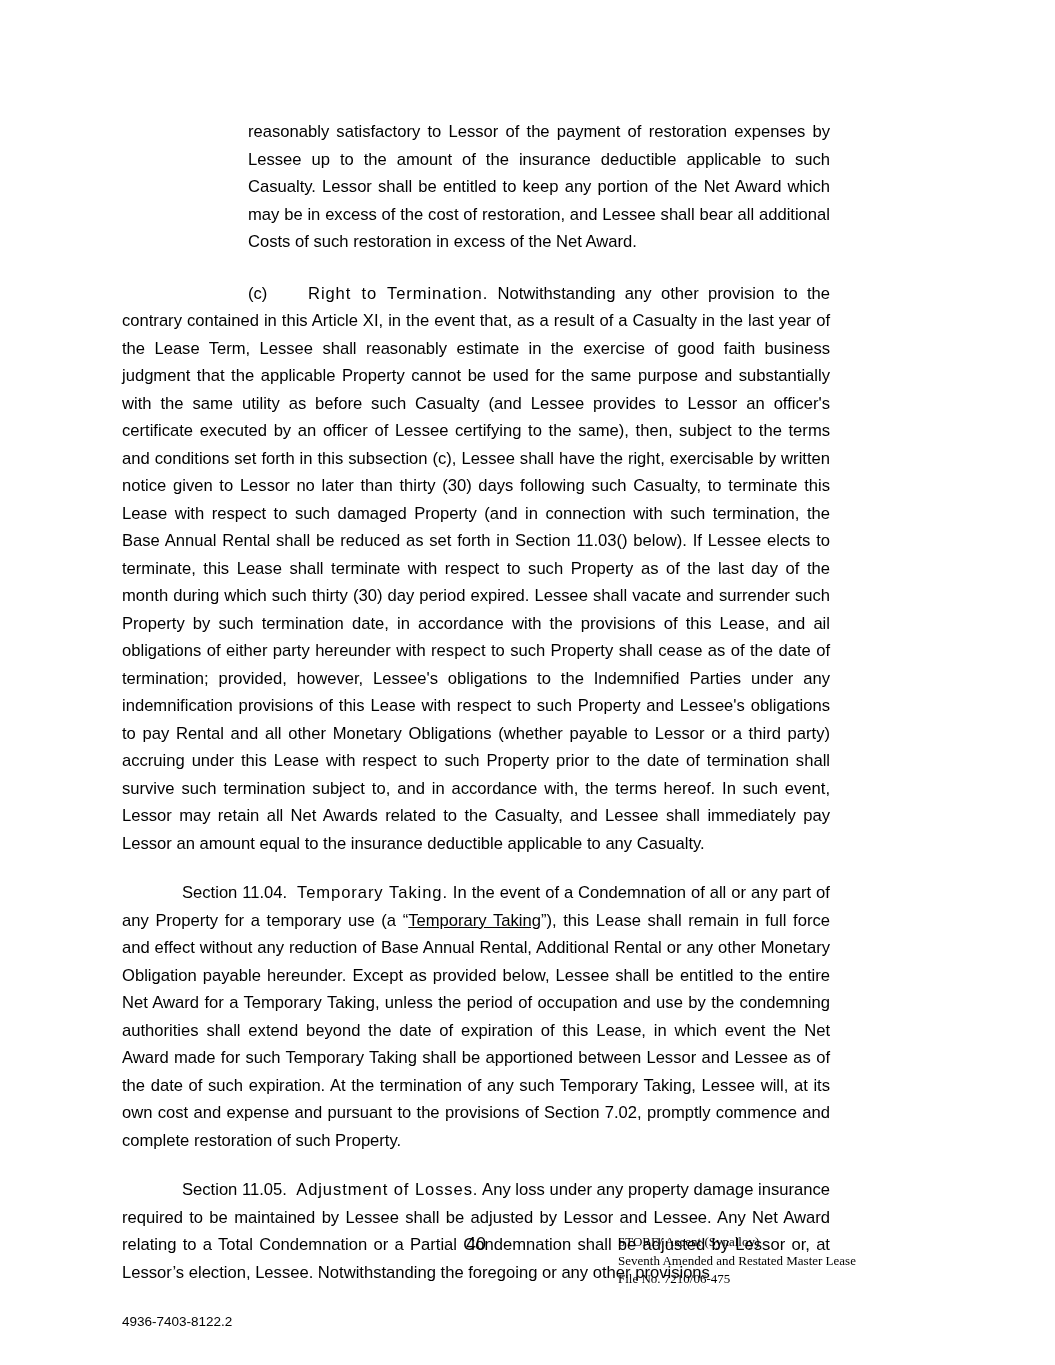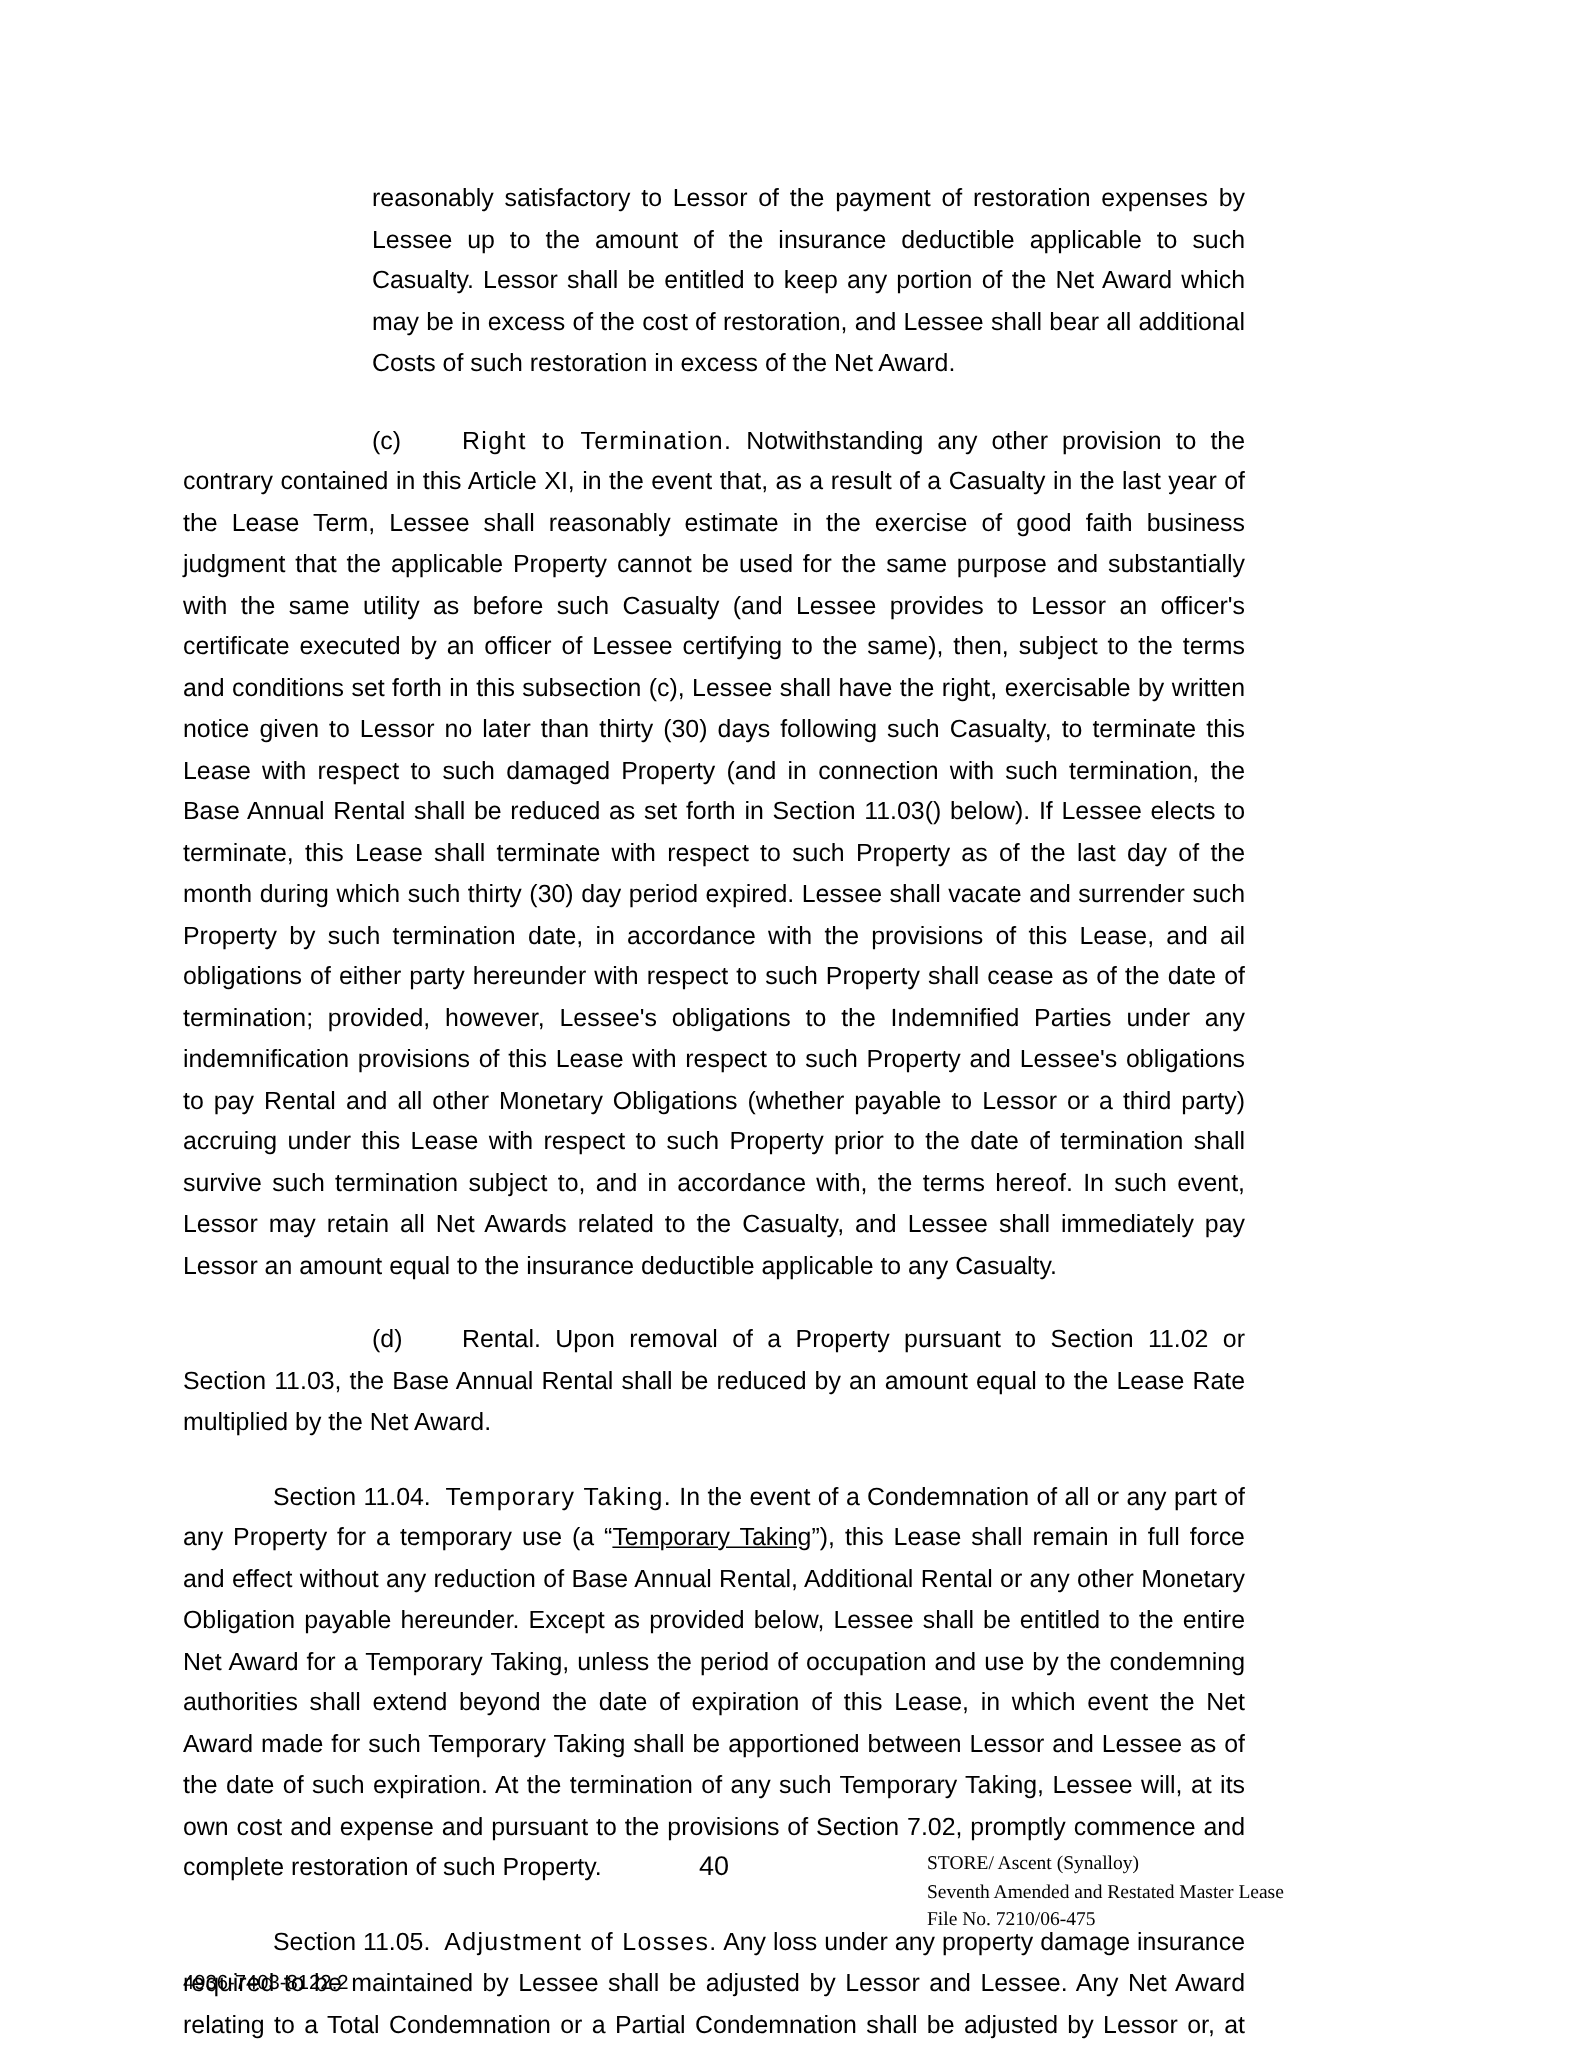--- a/index.html
+++ b/index.html
@@ -83,21 +83,20 @@
 </style>
 </head>
 <body>
 
 <div class="page">
 
   <p class="para cont">reasonably satisfactory to Lessor of the payment of restoration expenses by Lessee up to the amount of the insurance deductible applicable to such Casualty. Lessor shall be entitled to keep any portion of the Net Award which may be in excess of the cost of restoration, and Lessee shall bear all additional Costs of such restoration in excess of the Net Award.</p>
 
   <p class="para"><span class="lead-c">(c)</span><span class="spaced">Right to Termination.</span><span> Notwithstanding any other provision to the contrary contained in this Article XI, in the event that, as a result of a Casualty in the last year of the Lease Term, Lessee shall reasonably estimate in the exercise of good faith business judgment that the applicable Property cannot be used for the same purpose and substantially with the same utility as before such Casualty (and Lessee provides to Lessor an officer's certificate executed by an officer of Lessee certifying to the same), then, subject to the terms and conditions set forth in this subsection (c), Lessee shall have the right, exercisable by written notice given to Lessor no later than thirty (30) days following such Casualty, to terminate this Lease with respect to such damaged Property (and in connection with such termination, the Base Annual Rental shall be reduced as set forth in Section 11.03() below). If Lessee elects to terminate, this Lease shall terminate with respect to such Property as of the last day of the month during which such thirty (30) day period expired. Lessee shall vacate and surrender such Property by such termination date, in accordance with the provisions of this Lease, and ail obligations of either party hereunder with respect to such Property shall cease as of the date of termination; provided, however, Lessee's obligations to the Indemnified Parties under any indemnification provisions of this Lease with respect to such Property and Lessee's obligations to pay Rental and all other Monetary Obligations (whether payable to Lessor or a third party) accruing under this Lease with respect to such Property prior to the date of termination shall survive such termination subject to, and in accordance with, the terms hereof. In such event, Lessor may retain all Net Awards related to the Casualty, and Lessee shall immediately pay Lessor an amount equal to the insurance deductible applicable to any Casualty.</span></p>
 
-  <p class="para"><span class="lead-c">(d)</span><span>Rental.</span><span>  Upon removal of a Property pursuant to Section 11.02 or Section 11.03, the Base Annual Rental shall be reduced by an amount equal to the Lease Rate multiplied by the Net Award.</span></p>
 
   <p class="para sec"><span>Section 11.04.</span><span>&nbsp; </span><span class="spaced">Temporary Taking.</span><span>  In the event of a Condemnation of all or any part of any Property for a temporary use (a “</span><u>Temporary Taking</u><span>”), this Lease shall remain in full force and effect without any reduction of Base Annual Rental, Additional Rental or any other Monetary Obligation payable hereunder.  Except as provided below, Lessee shall be entitled to the entire Net Award for a Temporary Taking, unless the period of occupation and use by the condemning authorities shall extend beyond the date of expiration of this Lease, in which event the Net Award made for such Temporary Taking shall be apportioned between Lessor and Lessee as of the date of such expiration.  At the termination of any such Temporary Taking, Lessee will, at its own cost and expense and pursuant to the provisions of Section 7.02, promptly commence and complete restoration of such Property.</span></p>
 
   <p class="para sec"><span>Section 11.05.</span><span>&nbsp; </span><span class="spaced">Adjustment of Losses.</span><span>   Any loss under any property damage insurance required to be maintained by Lessee shall be adjusted by Lessor and Lessee.  Any Net Award relating to a Total Condemnation or a Partial Condemnation shall be adjusted by Lessor or, at Lessor’s election, Lessee.  Notwithstanding the foregoing or any other provisions</span></p>
 
   <div class="footer">
     <div class="page-number">40</div>
     <div class="doc-id">4936-7403-8122.2</div>
     <div class="stamp">
       <div>STORE/ Ascent (Synalloy)</div>

